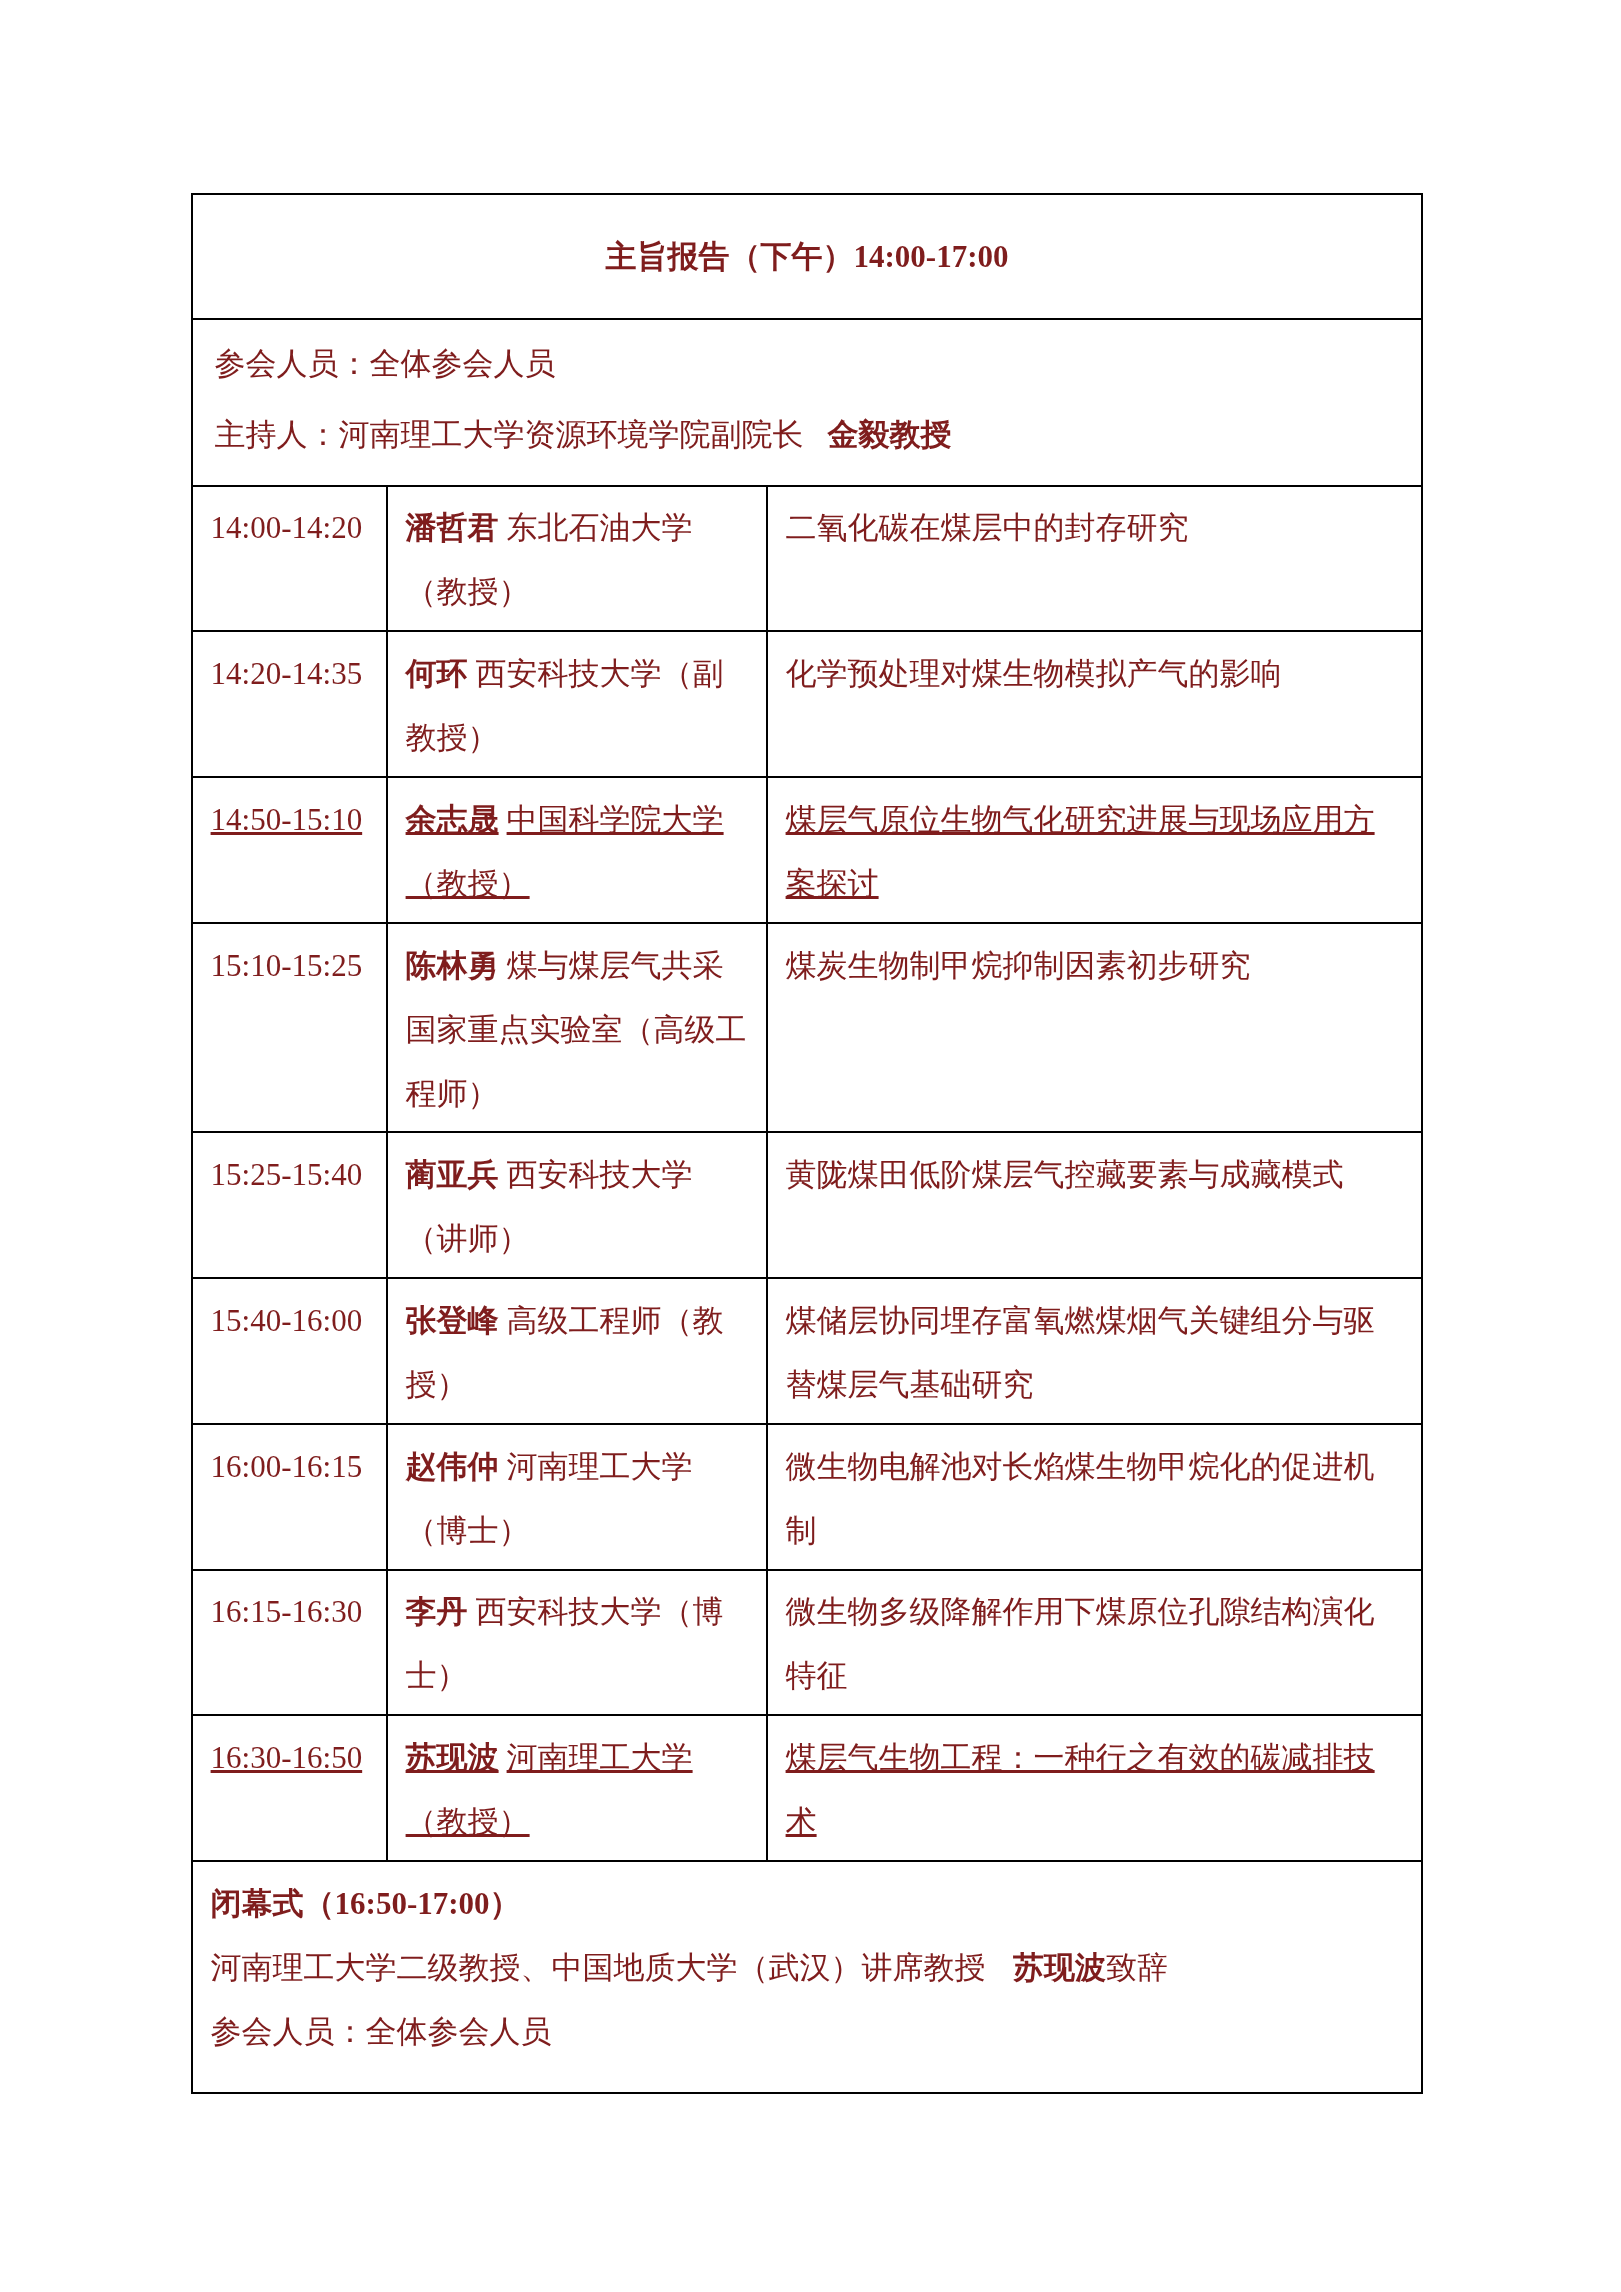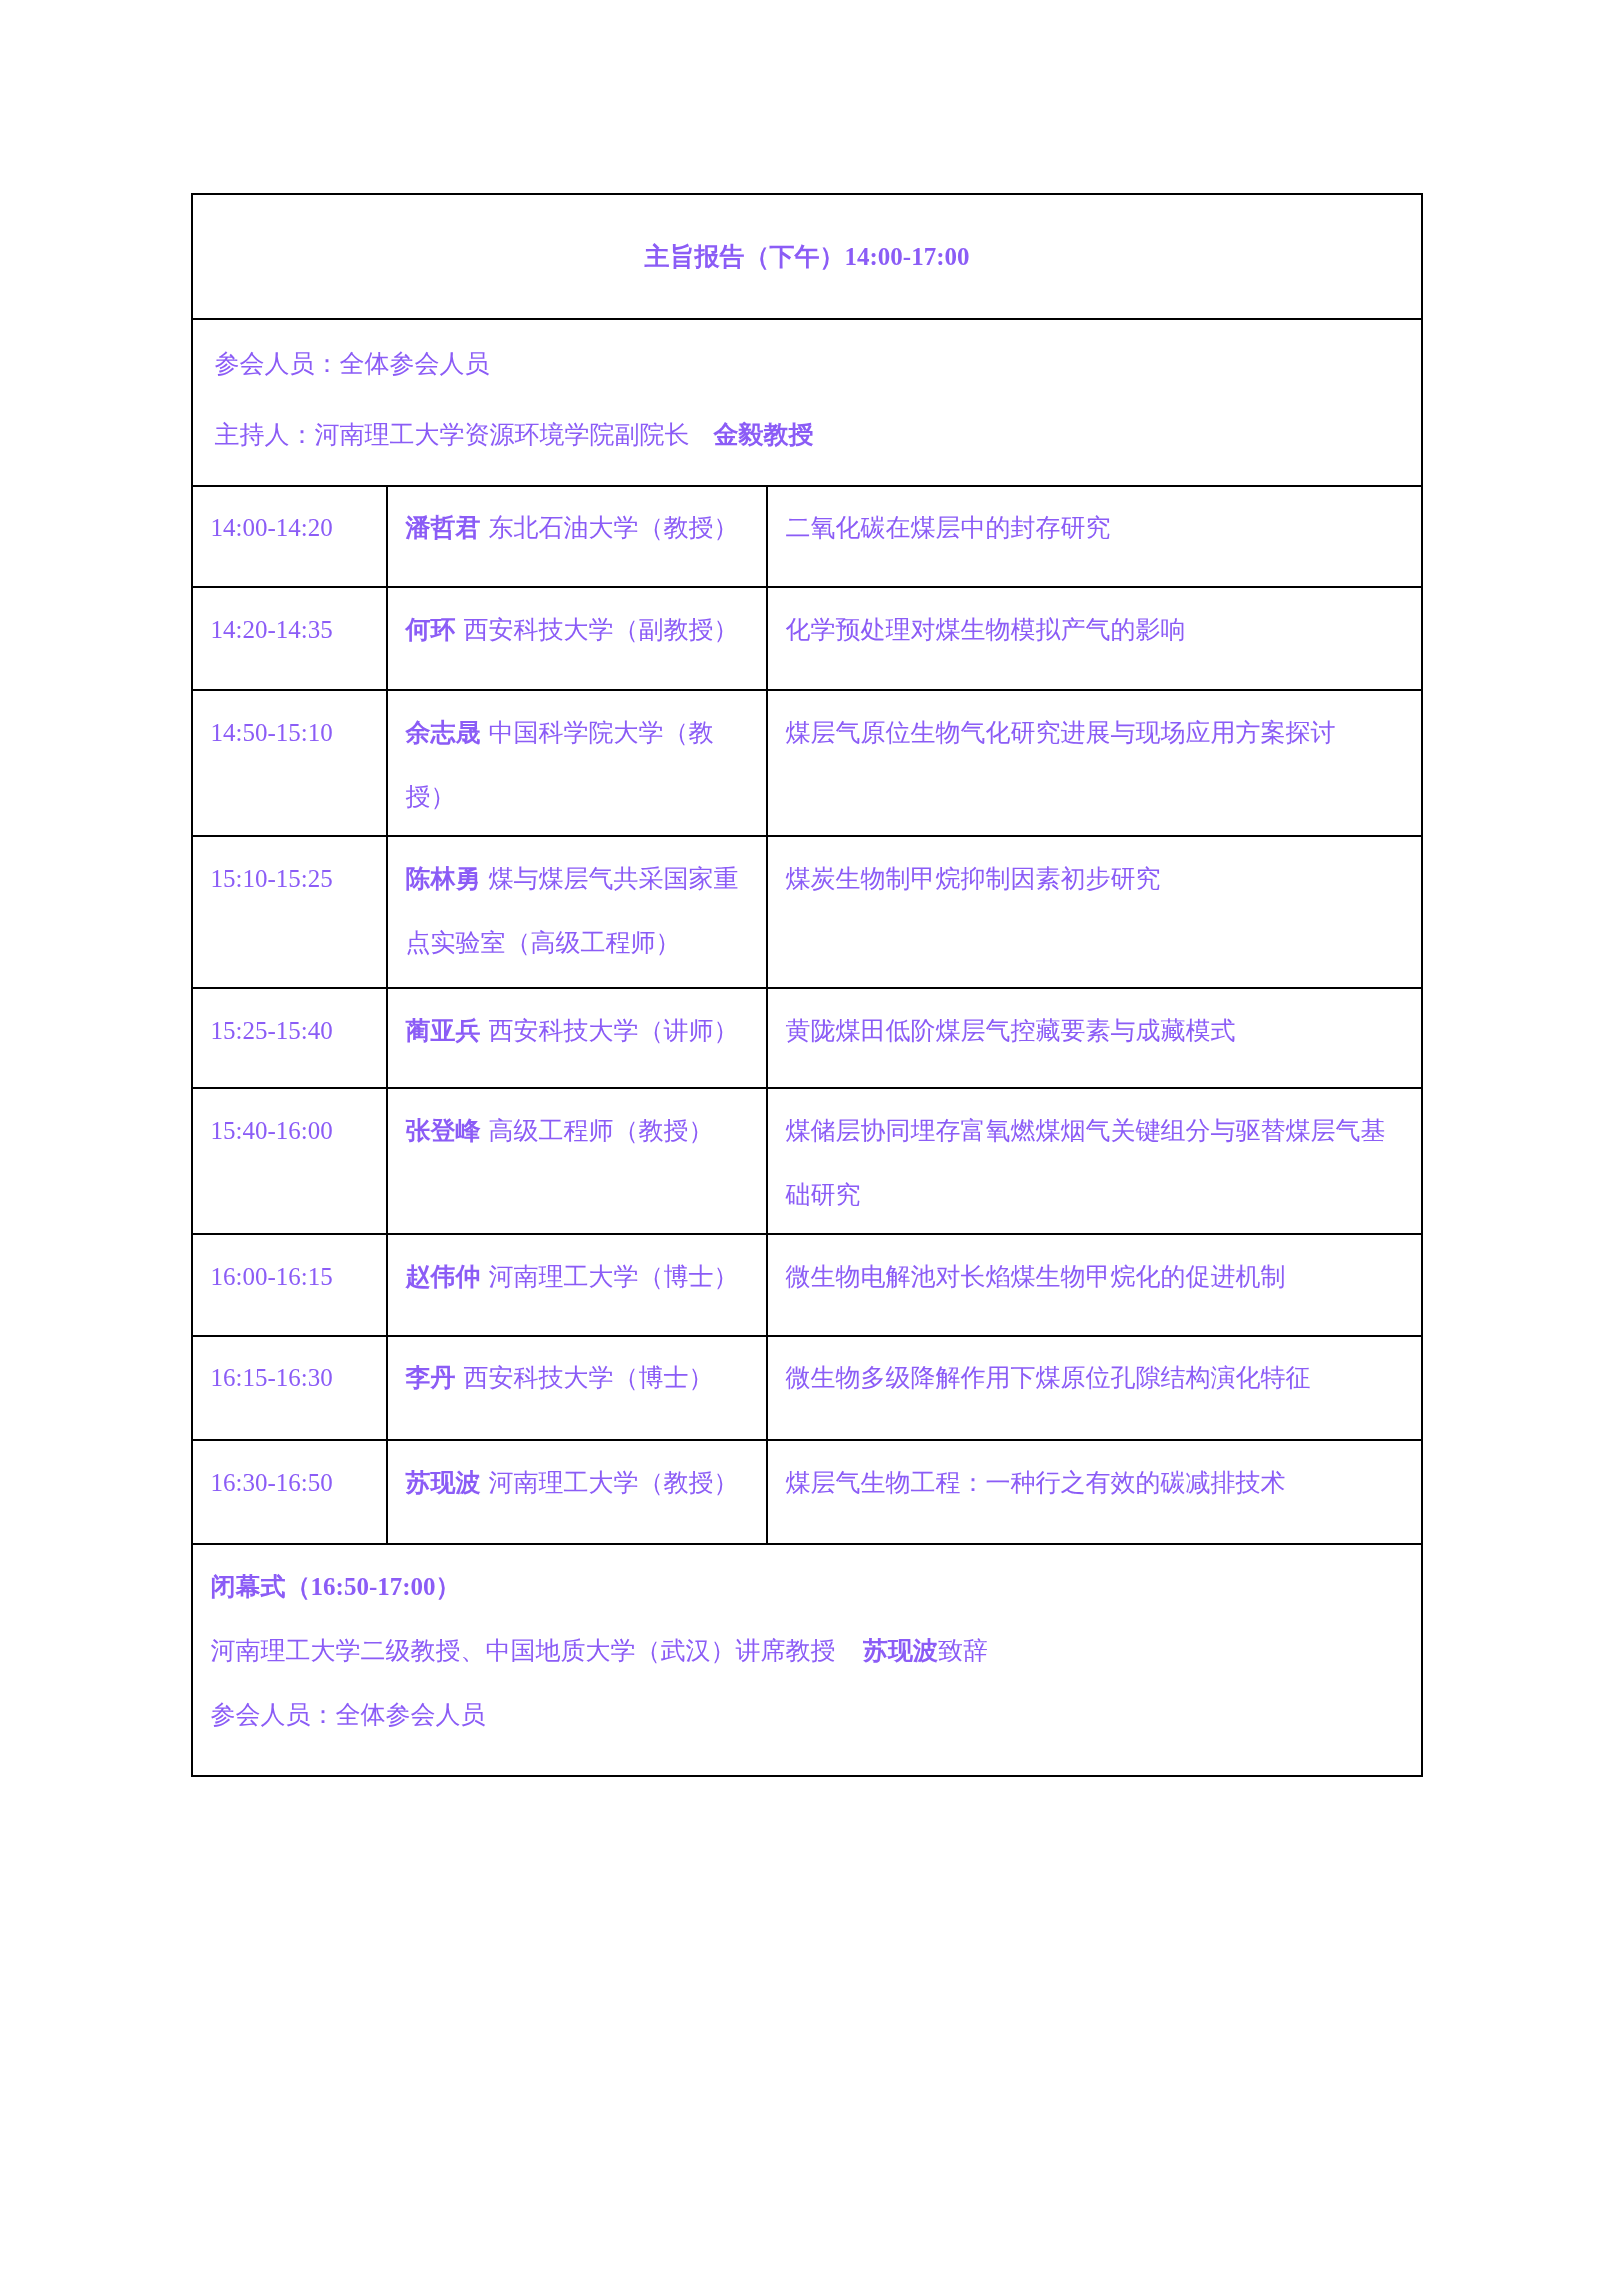--- a/index.html
+++ b/index.html
@@ -15,22 +15,22 @@
     font-family: "Liberation Serif", "DejaVu Serif", serif;
     color: #000000;
   }
   table.agenda {
     position: absolute;
     left: 191px;
     top: 193px;
     width: 1230px;
     border-collapse: collapse;
     table-layout: fixed;
-    font-size: 25px;
-    color: #8b5cf6;
+    font-size: 31px;
+    color: #7f1d1d;
   }
   table.agenda td {
     border: 2px solid #000000;
     vertical-align: top;
     padding: 9.8px 17.6px 5.9px 17.6px;
     line-height: 64px;
     overflow: hidden;
   }
   
   tr.title-row td {
@@ -57,21 +57,21 @@
     text-align: left;
     padding: 9.8px 17.6px 5.9px 17.6px;
     line-height: 64px;
   }
   .closing-title { font-weight: bold; }
   .speech-name { font-weight: bold; margin-left: 27.4px; }
   .host-name { font-weight: bold; margin-left: 24px; }
   
   tr.h86  td { height: 84px; }
   tr.h87  td { height: 85px; }
-  tr.h88  td { height: 86px; }
+  tr.h88  td { height: 86px; text-decoration: underline; }
   tr.h84  td { height: 82px; }
   tr.h89  td { height: 87px; }
   tr.h124 td { height: 122px; }
   tr.h138 td { height: 135px; }
   tr.h140 td { height: 137px; }
 </style>
 </head>
 <body>
 
 <div class="page">

